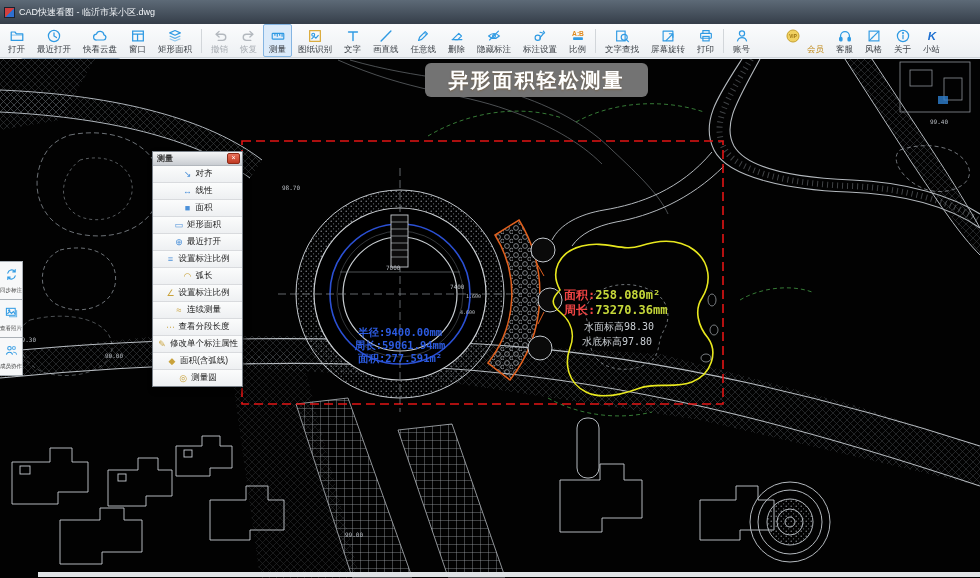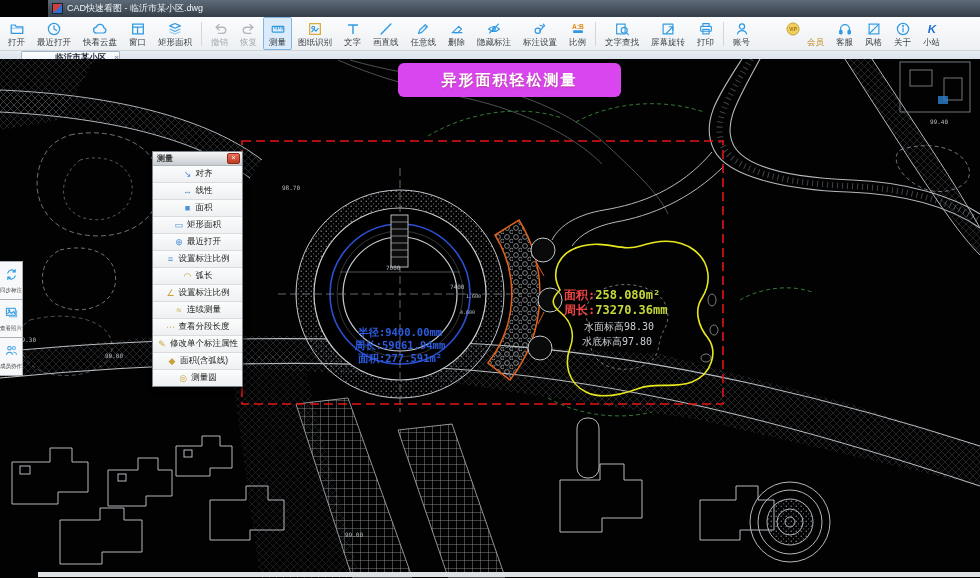--- a/index.html
+++ b/index.html
@@ -1,38 +1,38 @@
 <!DOCTYPE html>
 <html><head>
 <meta charset="utf-8">
 <style>
   html,body{margin:0;padding:0;background:#222;}
   .win{position:relative;width:980px;height:578px;overflow:hidden;font-family:"Liberation Sans",sans-serif;background:#020202;user-select:none;}
   
-  .titlebar{height:17px;background:linear-gradient(#5d6a77,#353e49);display:flex;align-items:center;padding:0 4px;gap:4px;margin-left:48px;}
+  .titlebar{height:24px;background:linear-gradient(#5d6a77,#353e49);display:flex;align-items:center;padding:0 4px;gap:4px;}
   .applogo{width:9px;height:9px;background:linear-gradient(135deg,#d04040 50%,#2f6fd0 50%);border:1px solid #1a2230;}
   .apptitle{font-size:9px;color:#f2f5f8;white-space:nowrap;}
   
   .toolbar{height:33px;background:linear-gradient(#fbfcfd,#edf0f3);border-bottom:1px solid #cfd4d9;display:flex;align-items:center;padding:0 2px;}
   .tbi{display:flex;flex-direction:column;align-items:center;justify-content:center;gap:1px;padding:1px 5px;height:29px;border:1px solid transparent;border-radius:2px;cursor:pointer;}
   .tbi svg{width:16px;height:16px;display:block;}
   .tbl{font-size:8.5px;color:#3a3f45;white-space:nowrap;line-height:9px;}
   .tbi.selected{background:#dcebfa;border-color:#85b5e2;}
   .tbi.disabled .tbl{color:#a8adb3;}
   .tbi.gold .tbl{color:#c08a1a;margin-left:45px;}
   .tsep{width:1px;height:24px;background:#d2d6da;margin:0 3px;}
   
   .tabbar{height:13px;background:linear-gradient(#e9eef4,#d3dbe5);border-bottom:1px solid #a8b2be;display:flex;align-items:flex-end;}
   .tab{margin-left:21px;height:12px;width:97px;background:linear-gradient(#ffffff,#e3ecf6);border:1px solid #9fb6cc;border-bottom:none;display:flex;align-items:center;justify-content:flex-end;gap:8px;font-size:8.5px;font-weight:bold;color:#1d2633;border-radius:2px 2px 0 0;cursor:pointer;}
   .tabx{font-size:8px;color:#8a93a0;line-height:8px;}
   
   .canvas{position:absolute;left:0;top:59px;width:980px;height:519px;background:#020202;}
   .canvas svg{position:absolute;left:0;top:0;}
   
-  .banner{position:absolute;left:398px;top:63px;width:223px;height:34px;background:#d946ef;border-radius:6px;display:flex;align-items:center;justify-content:center;font-size:15px;font-weight:bold;color:#fff;letter-spacing:2px;z-index:6;text-shadow:0 1px 2px rgba(120,70,0,.35);}
+  .banner{position:absolute;left:425px;top:63px;width:223px;height:34px;background:#737373;border-radius:6px;display:flex;align-items:center;justify-content:center;font-size:20px;font-weight:bold;color:#fff;letter-spacing:2px;z-index:6;text-shadow:0 1px 2px rgba(120,70,0,.35);}
   
   .panel{position:absolute;left:152px;top:151px;width:89px;background:#eef0f1;border:1px solid #7a8189;box-shadow:2px 3px 5px rgba(0,0,0,.65);z-index:5;}
   .panel-tb{height:13px;background:linear-gradient(#f4f5f6,#c9cdd2);display:flex;align-items:center;padding:0 2px 0 4px;border-bottom:1px solid #b2b7bd;cursor:move;}
   .panel-title{font-size:8px;font-weight:bold;color:#333;flex:1;}
   .panel-close{width:11px;height:9px;background:linear-gradient(#e8705a,#c03a22);border:1px solid #8d2a18;border-radius:2px;color:#fff;font-size:7px;line-height:7px;text-align:center;cursor:pointer;}
   .pitem{height:16px;display:flex;align-items:center;justify-content:center;gap:3px;border-bottom:1px solid #d9dbde;background:linear-gradient(#fbfcfc,#eef0f2);font-size:8.5px;color:#222;white-space:nowrap;cursor:pointer;}
   .pitem:last-child{border-bottom:none;}
   .pico{font-size:9px;line-height:1;width:10px;text-align:center;}
   .pico.b{color:#4a90d9;} .pico.g{color:#c9a23a;}
   

